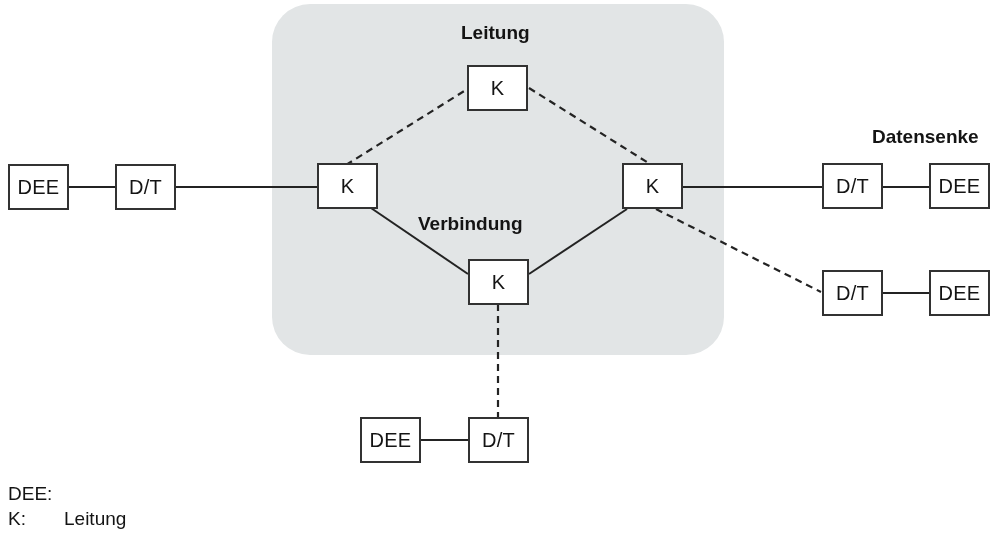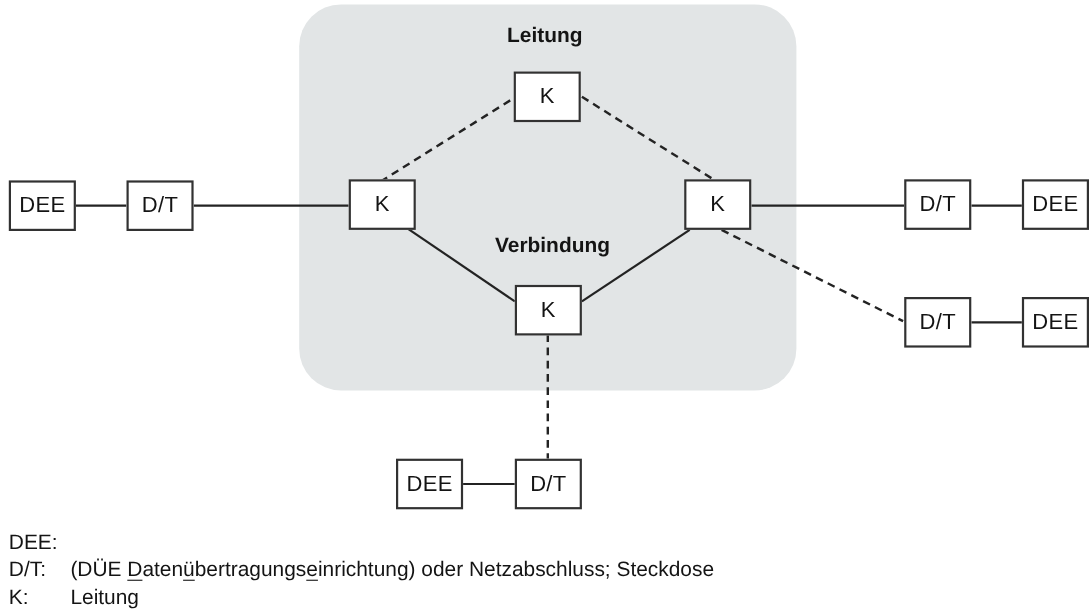--- a/index.html
+++ b/index.html
@@ -89,42 +89,39 @@
     <line class="solid" x1="883" y1="293" x2="929" y2="293"></line>
     <line class="solid" x1="420" y1="440" x2="468" y2="440"></line>
 
     <line class="dashed" x1="346" y1="165" x2="469" y2="88"></line>
     <line class="dashed" x1="529" y1="88" x2="650" y2="164"></line>
     <line class="dashed" x1="656" y1="209" x2="821" y2="292"></line>
     <line class="dashed" x1="498" y1="304" x2="498" y2="417"></line>
   </svg>
 
   <div class="flabel" style="left:461px; top:22px;">Leitung</div>
-  <div class="flabel" style="left:450px; top:213px;">Verbindung</div>
+  <div class="flabel" style="left:418px; top:213px;">Verbindung</div>
+  <div class="flabel" style="left:872px; top:126px;">Datensenke</div>
 
   <div class="node" style="left:8px;   top:164px;">DEE</div>
   <div class="node" style="left:115px; top:164px;">D/T</div>
   <div class="node" style="left:317px; top:163px;">K</div>
   <div class="node" style="left:467px; top:65px;">K</div>
   <div class="node" style="left:622px; top:163px;">K</div>
   <div class="node" style="left:468px; top:259px;">K</div>
   <div class="node" style="left:822px; top:163px;">D/T</div>
   <div class="node" style="left:929px; top:163px;">DEE</div>
   <div class="node" style="left:822px; top:270px;">D/T</div>
   <div class="node" style="left:929px; top:270px;">DEE</div>
   <div class="node" style="left:360px; top:417px;">DEE</div>
   <div class="node" style="left:468px; top:417px;">D/T</div>
 
   <div class="legend">
     <div class="legend-row">
       <div class="legend-abbr">DEE:</div>
     </div>
     <div class="legend-row">
-      <div class="legend-abbr">D/T:</div>
-      <div class="legend-term"><span>(DÜE </span><span class="u">D</span><span>aten</span><span class="u">ü</span><span>bertragungs</span><span class="u">e</span><span>inrichtung) oder Netzabschluss; Steckdose</span></div>
-    </div>
-    <div class="legend-row">
       <div class="legend-abbr">K:</div>
       <div class="legend-term"><span>Leitung</span></div>
     </div>
   </div>
 
 </div>
 
 </body></html>

